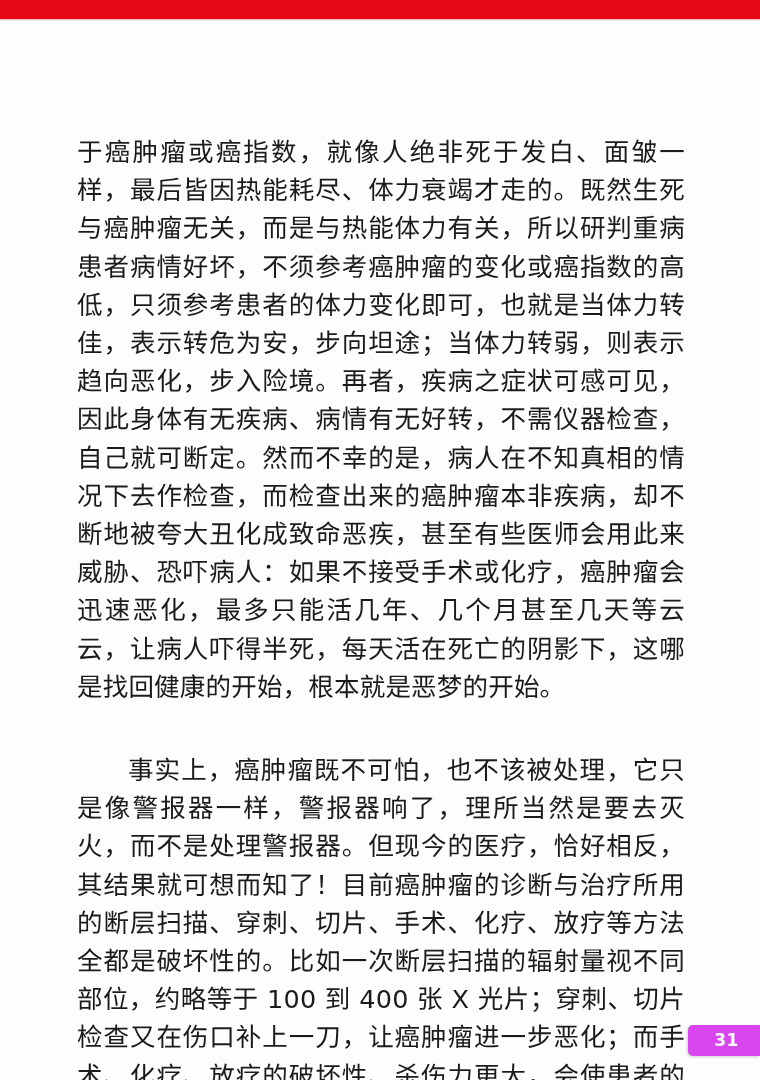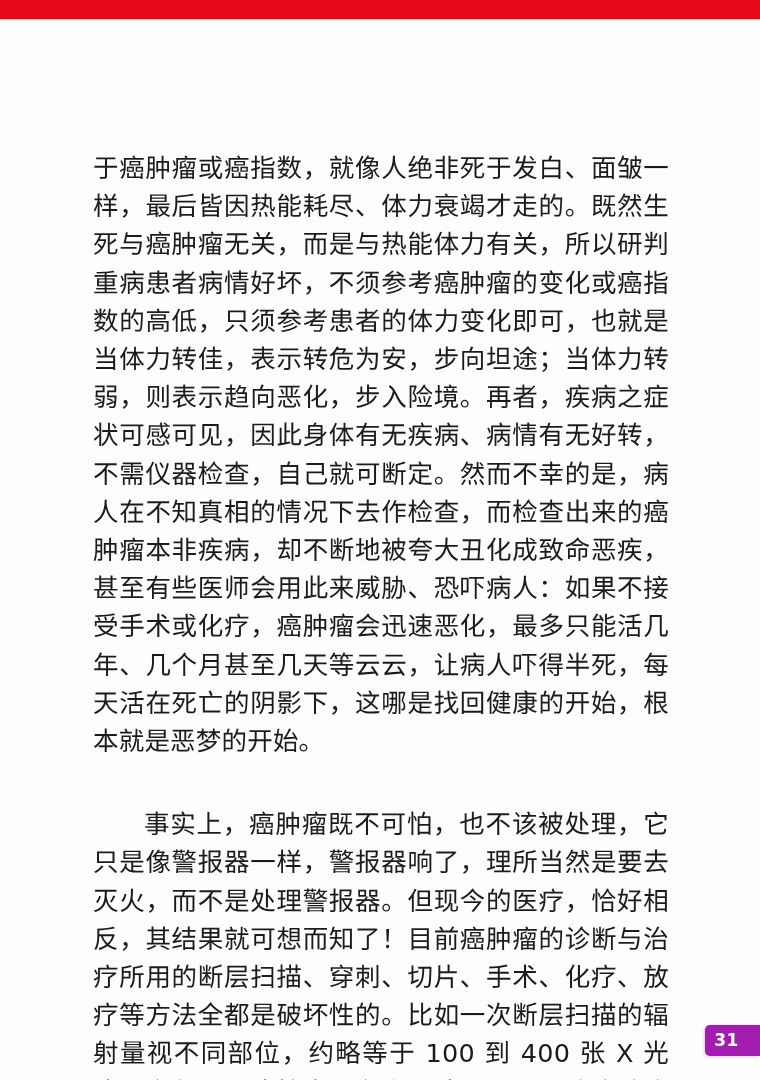--- a/index.html
+++ b/index.html
@@ -44,21 +44,21 @@
 
   
   .content {
     position: absolute;
     left: 77px;
     top: 133px;
     width: 608px;
   }
 
   .para {
-    margin: 16px;
+    margin: 0;
     font-size: 25.5px;
     line-height: 38.2px;
     color: #1b1b1b;
     letter-spacing: 0.2px;
     text-align: justify;
     text-justify: inter-ideograph;
     font-weight: 400;
     font-family: "DejaVu Sans", "Liberation Sans", sans-serif;
   }
 
@@ -70,26 +70,27 @@
     text-indent: 2em;
   }
 
   
   .page-number {
     position: absolute;
     right: 0px;
     bottom: 24px;
     width: 55px;
     height: 31px;
-    background: #a21caf;
+    background: #d946ef;
     border-radius: 5px 0 0 5px;
     box-shadow: -1px 1px 3px rgba(0,0,0,0.18);
     display: flex;
     align-items: center;
     justify-content: center;
+    padding-left: 17px;
   }
   .page-number span {
     color: #ffffff;
     font-size: 17px;
     font-weight: 700;
     letter-spacing: 0.5px;
     font-family: "DejaVu Sans", "Liberation Sans", sans-serif;
     line-height: 1;
     padding-right: 12px;
   }

